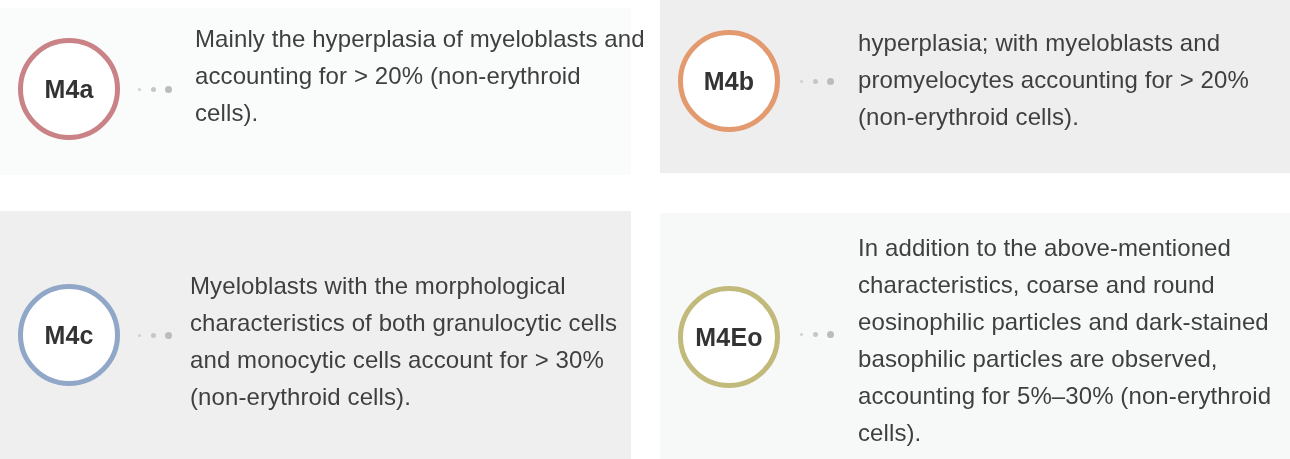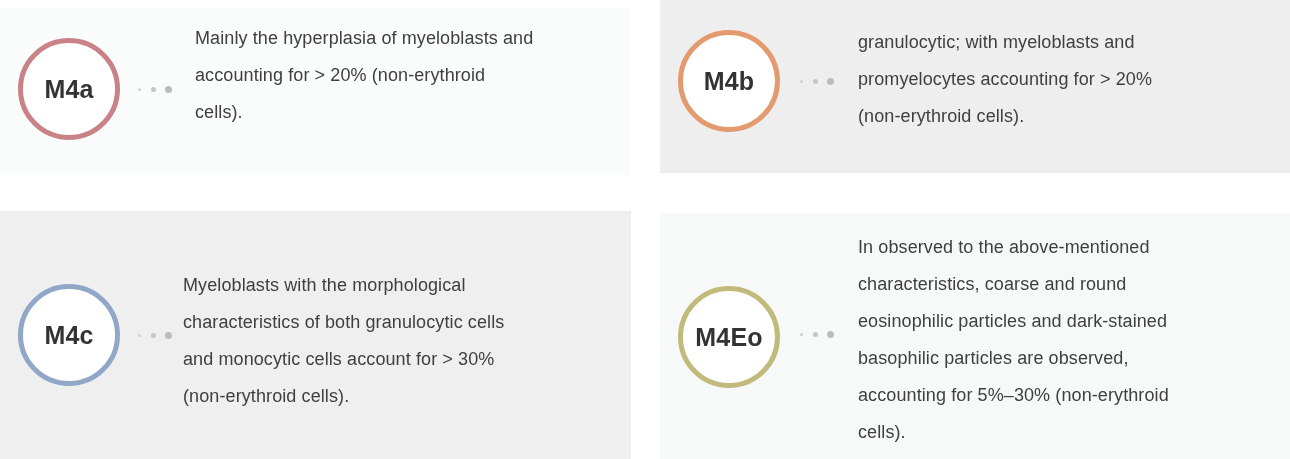--- a/index.html
+++ b/index.html
@@ -32,26 +32,26 @@
   .card-tl .dots { left:138px; top:77px; }
   .card-tr .dots { left:140px; top:77px; }
   .card-bl .dots { left:138px; top:120px; }
   .card-br .dots { left:140px; top:117px; }
   .dots i { display:block; border-radius:50%; }
   .dots .d1 { width:3px; height:3px; }
   .dots .d2 { width:5px; height:5px; }
   .dots .d3 { width:7px; height:7px; }
 
   .desc {
-    position:absolute; font-size:18px; line-height:37px; color:#3f3f3f;
+    position:absolute; font-size:24px; line-height:37px; color:#3f3f3f;
     white-space:nowrap; letter-spacing:0.1px;
   }
   .card-tl .desc { left:195px; top:12px; }
   .card-tr .desc { left:198px; top:24px; }
-  .card-bl .desc { left:183px; top:56px; }
+  .card-bl .desc { left:190px; top:56px; }
   .card-br .desc { left:198px; top:16px; }
 </style>
 </head>
 <body>
 
 <div class="canvas">
 
   <section class="card card-tl" style="background: rgb(250, 251, 251);">
     <div class="circle" style="border-color: rgb(201, 130, 134);">
       <span class="badge-label" style="color: rgb(51, 51, 51);">M4a</span>
@@ -71,21 +71,21 @@
   <section class="card card-tr" style="background: rgb(238, 238, 238);">
     <div class="circle" style="border-color: rgb(226, 154, 110); text-align: center;">
       <span class="badge-label" style="color: rgb(51, 51, 51);">M4b</span>
     </div>
     <div class="dots">
       <i class="d1" style="background: rgb(208, 208, 208);"></i>
       <i class="d2" style="background: rgb(198, 198, 198);"></i>
       <i class="d3" style="background: rgb(188, 188, 188);"></i>
     </div>
     <div class="desc" style="color: rgb(63, 63, 63);">
-      <div>granulocytic; with myeloblasts and</div>
+      <div>hyperplasia; with myeloblasts and</div>
       <div>promyelocytes accounting for &gt; 20%</div>
       <div>(non-erythroid cells).</div>
     </div>
   </section>
 
   <section class="card card-bl" style="background: rgb(239, 239, 239);">
     <div class="circle" style="border-color: rgb(145, 167, 200);">
       <span class="badge-label" style="color: rgb(51, 51, 51); text-align: right;">M4c</span>
     </div>
     <div class="dots">
@@ -104,21 +104,21 @@
   <section class="card card-br" style="background: rgb(247, 249, 249);">
     <div class="circle" style="border-color: rgb(194, 186, 123);">
       <span class="badge-label" style="color: rgb(51, 51, 51);">M4Eo</span>
     </div>
     <div class="dots">
       <i class="d1" style="background: rgb(208, 208, 208);"></i>
       <i class="d2" style="background: rgb(198, 198, 198);"></i>
       <i class="d3" style="background: rgb(188, 188, 188);"></i>
     </div>
     <div class="desc" style="color: rgb(63, 63, 63);">
-      <div>In observed to the above-mentioned</div>
+      <div>In addition to the above-mentioned</div>
       <div>characteristics, coarse and round</div>
       <div>eosinophilic particles and dark-stained</div>
       <div>basophilic particles are observed,</div>
       <div>accounting for 5%–30% (non-erythroid</div>
       <div>cells).</div>
     </div>
   </section>
 
 </div>
 

